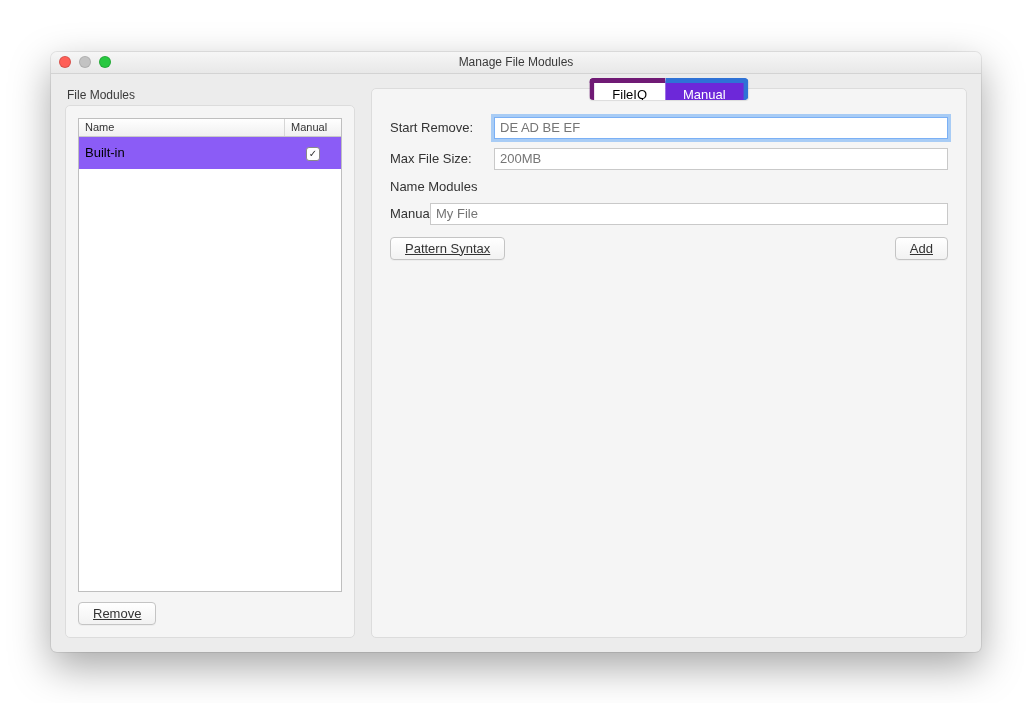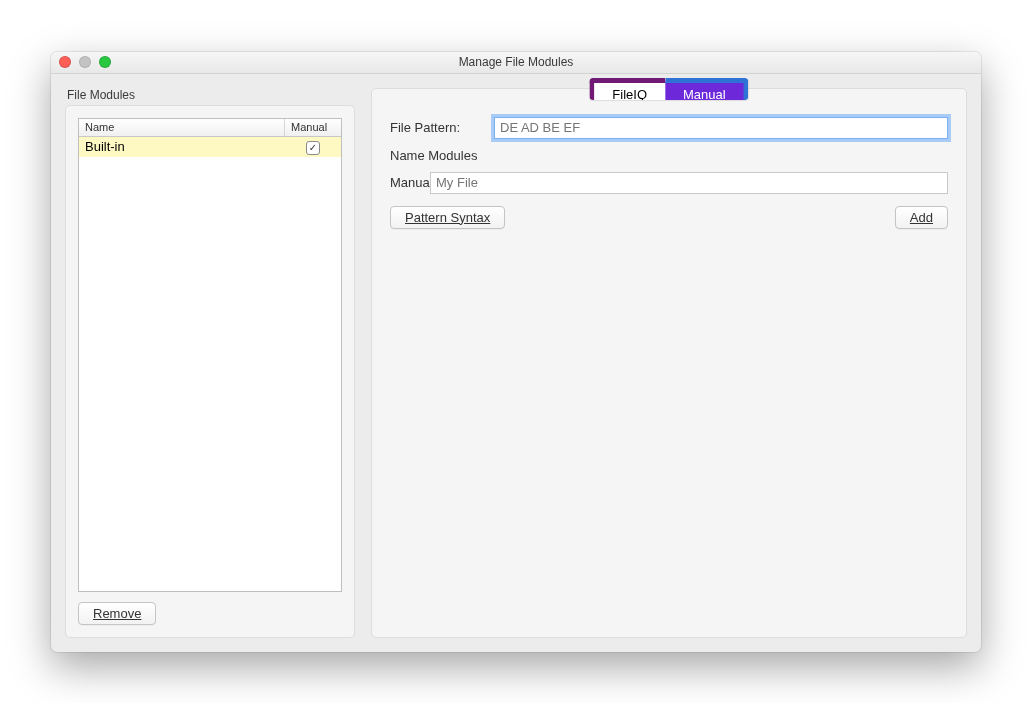--- a/index.html
+++ b/index.html
@@ -94,23 +94,23 @@
     .th {
       padding: 2px 6px;
       border-right: 1px solid #d6d6d6;
     }
     .th.name { flex: 1; }
     .th.enabled { width: 56px; border-right: none; }
     .table-body { flex: 1; }
     .tr {
       display: flex;
       align-items: center;
-      height: 20px;
-      font-size: 13px;
-      background: #fef9c3;
+      height: 32px;
+      font-size: 13px;
+      background: #8b5cf6;
     }
     .td.name { flex: 1; padding: 0 6px; }
     .td.enabled { width: 56px; text-align: center; }
     .checkbox {
       width: 14px; height: 14px;
       border: 1px solid #8a8a8a;
       border-radius: 3px;
       background: #fff;
       display: inline-flex;
       align-items: center;
@@ -238,24 +238,28 @@
       </div>
     </div>
 
     <div class="right-panel">
       <div class="segmented">
         <div class="seg">FileIQ</div>
         <div class="seg active">Manual</div>
       </div>
 
       <div class="form-row">
-        <div class="form-label">File Pattern:</div>
+        <div class="form-label">Start Remove:</div>
         <input class="form-input focused" placeholder="DE AD BE EF" style="">
       </div>
 
+      <div class="form-row">
+        <div class="form-label">Max File Size:</div>
+        <input class="form-input" placeholder="200MB" style="">
+      </div>
 
       <div class="form-row">
         <div class="form-label">Name Modules</div>
       </div>
 
       <div class="form-row">
         <div class="form-label short">Manual</div>
         <input class="form-input" placeholder="My File" style="">
       </div>
 

